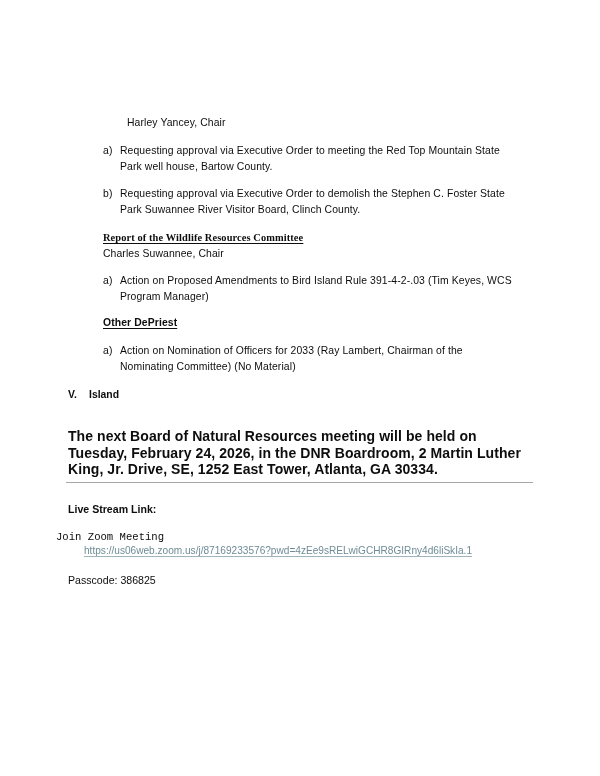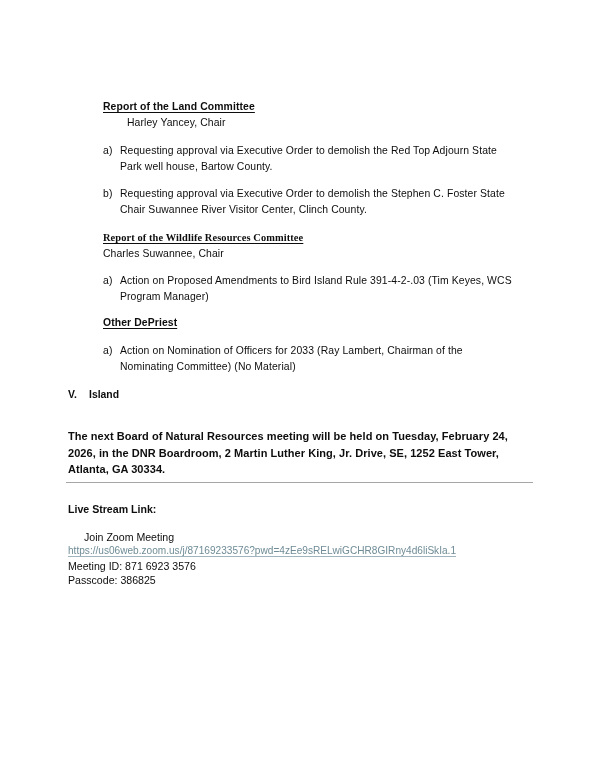--- a/index.html
+++ b/index.html
@@ -69,21 +69,21 @@
   }
   .roman-num {
     width: 21px;
     flex: 0 0 21px;
   }
 
   
   .notice {
     position: absolute;
     font-weight: bold;
-    font-size: 11px;
+    font-size: 14px;
     line-height: 16.5px;
     letter-spacing: 0.005em;
   }
 
   
   .divider {
     position: absolute;
     height: 0;
     border-top: 1px solid #a6a6a6;
   }
@@ -106,39 +106,39 @@
   .ls-url {
     position: absolute;
     font-size: 10.1px;
     line-height: 14.6px;
     white-space: nowrap;
     color: #6e8b96;
     text-decoration: underline;
     text-underline-offset: 1.5px;
     text-decoration-color: #9fb4bc;
     cursor: pointer;
+    margin-left: 16px;
   }
 </style>
 </head>
 <body>
 
 <div class="page">
 
-  <div class="block heading" style="left:103px; top:99px;">Report of the Land Committee</div>
 
   <div class="block subline" style="left:103px; top:115px;padding-left:24px;">Harley Yancey, Chair</div>
 
   <div class="li" style="left:103px; top:143px; width:412px;">
     <span class="li-marker">a)</span>
-    <span class="li-text">Requesting approval via Executive Order to demolish the Red Top Adjourn State Park well house, Bartow County.</span>
+    <span class="li-text">Requesting approval via Executive Order to meeting the Red Top Mountain State Park well house, Bartow County.</span>
   </div>
 
   <div class="li" style="left:103px; top:186px; width:412px;">
     <span class="li-marker">b)</span>
-    <span class="li-text">Requesting approval via Executive Order to demolish the Stephen C. Foster State Chair Suwannee River Visitor Center, Clinch County.</span>
+    <span class="li-text">Requesting approval via Executive Order to demolish the Stephen C. Foster State Park Suwannee River Visitor Board, Clinch County.</span>
   </div>
 
   <div class="block heading" style="left:103px; top:230px;font-family:Liberation Serif, serif;">Report of the Wildlife Resources Committee</div>
 
   <div class="block subline" style="left:103px; top:246px;">Charles Suwannee, Chair</div>
 
   <div class="li" style="left:103px; top:273px; width:424px;">
     <span class="li-marker">a)</span>
     <span class="li-text">Action on Proposed Amendments to Bird Island Rule 391-4-2-.03 (Tim Keyes, WCS Program Manager)</span>
   </div>
@@ -154,21 +154,20 @@
     <span class="roman-num">V.</span>
     <span>Island</span>
   </div>
 
   <div class="notice" style="left:68px; top:428px; width:465px;">The next Board of Natural Resources meeting will be held on Tuesday, February 24, 2026, in the DNR Boardroom, 2 Martin Luther King, Jr. Drive, SE, 1252 East Tower, Atlanta, GA 30334.</div>
 
   <div class="divider" style="left:66px; top:482px; width:467px;"></div>
 
   <div class="ls-title" style="left:68px; top:502px;">Live Stream Link:</div>
 
-  <div class="ls-line" style="left:84px; top:530px;">Join Zoom Meeting</div>
+  <div class="ls-line" style="left:56px; top:530px;font-family:Liberation Mono, monospace;">Join Zoom Meeting</div>
 
   <a class="ls-url" style="left:68px; top:544px;" href="#">https://us06web.zoom.us/j/87169233576?pwd=4zEe9sRELwiGCHR8GIRny4d6liSkIa.1</a>
 
-  <div class="ls-line" style="left:68px; top:559px;">Meeting ID: 871 6923 3576</div>
 
   <div class="ls-line" style="left:68px; top:573px;">Passcode: 386825</div>
 
 </div>
 
 </body></html>

